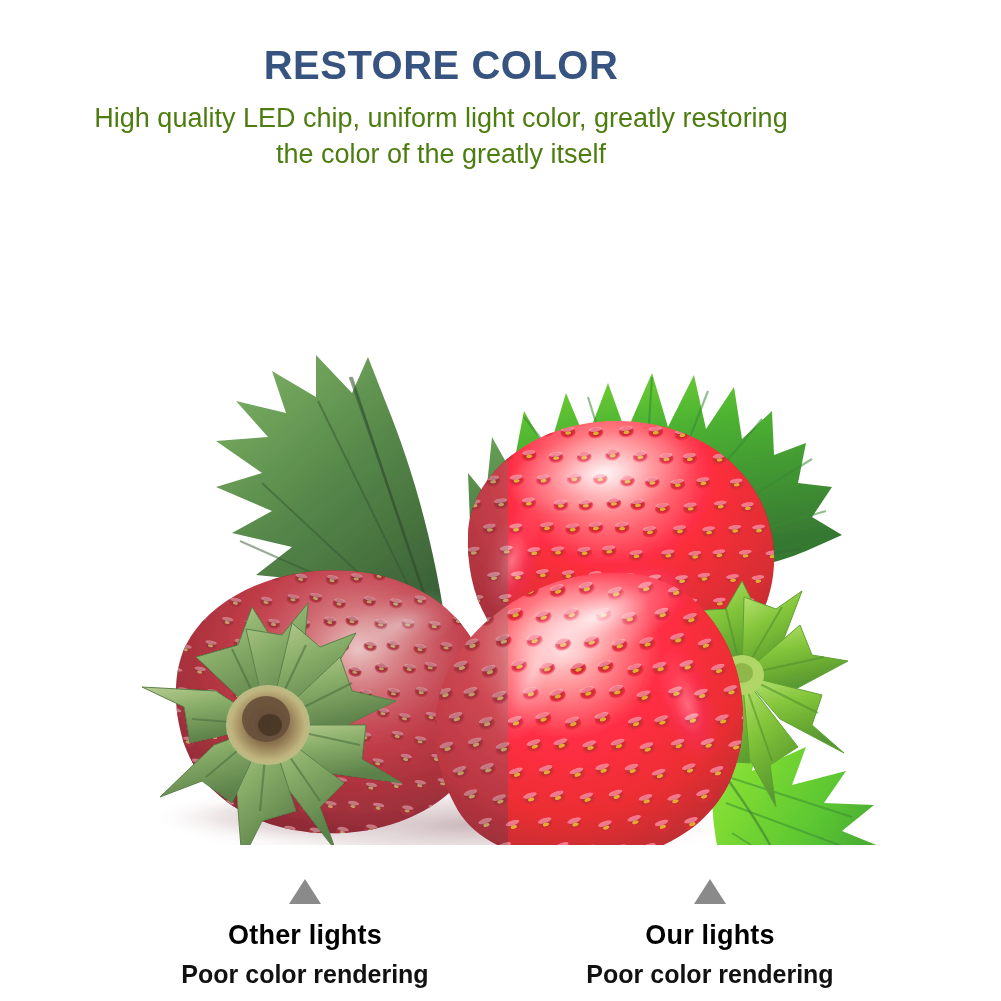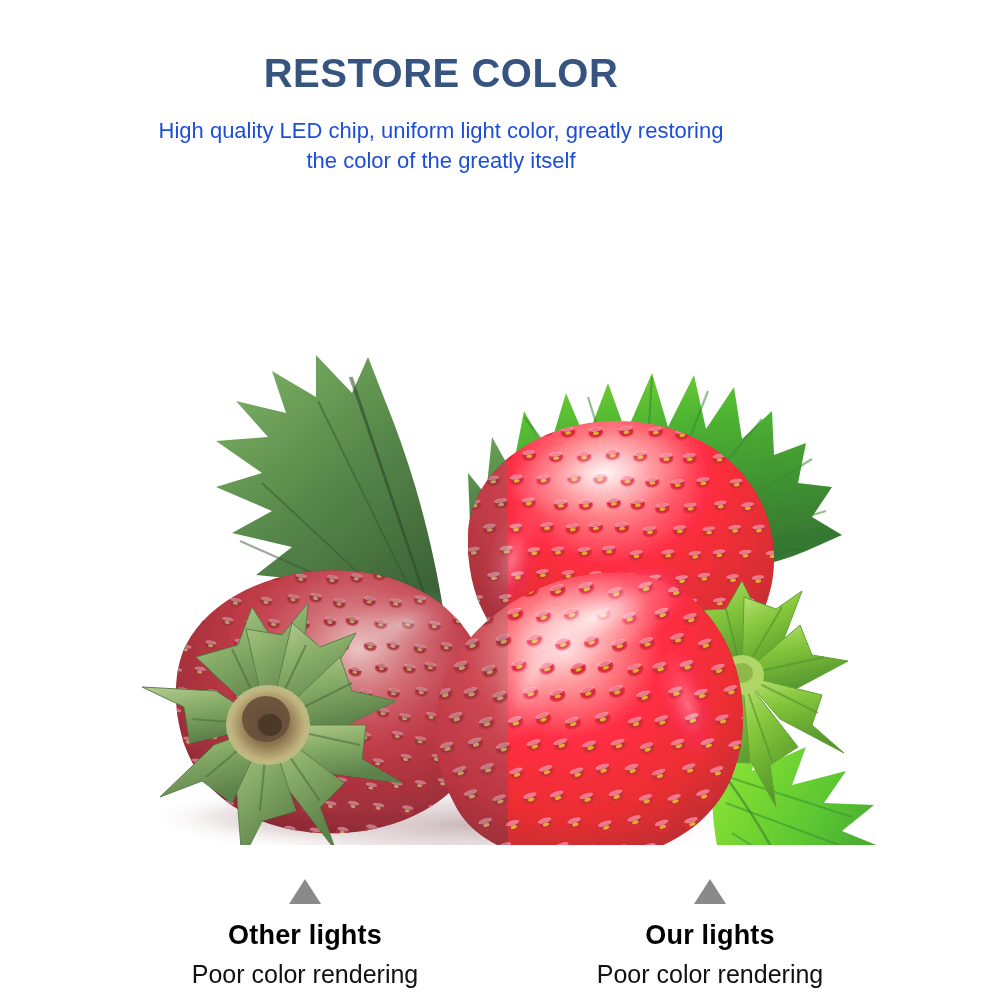--- a/index.html
+++ b/index.html
@@ -15,40 +15,40 @@
     width: 1001px;
     height: 1001px;
     background: #ffffff;
     overflow: hidden;
   }
 
   
   .header {
     position: absolute;
     left: 0;
-    top: 8px;
+    top: 0;
     width: 882px;
     text-align: center;
   }
   .title {
     margin: 0;
     padding-top: 44px;
     font-size: 40px;
     font-weight: bold;
     letter-spacing: 0.5px;
     color: #36547f;
     font-family: "Liberation Sans", sans-serif;
     line-height: 1.05;
   }
   .subtitle {
-    margin: 8px;
+    margin: 0;
     padding-top: 14px;
-    font-size: 22px;
+    font-size: 27px;
     font-weight: normal;
-    color: #1d4ed8;
+    color: #4d7c0f;
     line-height: 1.35;
     font-family: "Liberation Sans", sans-serif;
   }
   .subtitle .sub-line {
     display: block;
   }
 
   
   .stage {
     position: absolute;
@@ -91,21 +91,21 @@
     padding-top: 16px;
     font-size: 27px;
     font-weight: bold;
     color: #000000;
     letter-spacing: 0.2px;
   }
   .callout-sub {
     margin: 0;
     padding-top: 9px;
     font-size: 25px;
-    font-weight: normal;
+    font-weight: bold;
     color: #111111;
   }
 </style>
 </head>
 <body>
 
 <div id="page">
 
   <div class="header">
     <h1 class="title">RESTORE COLOR</h1>

